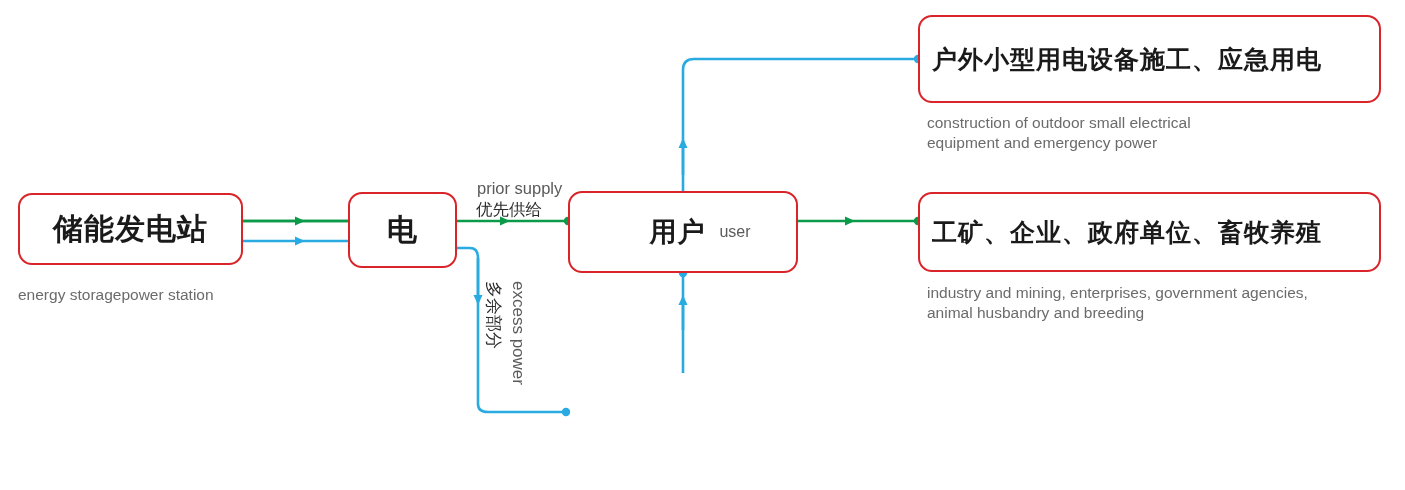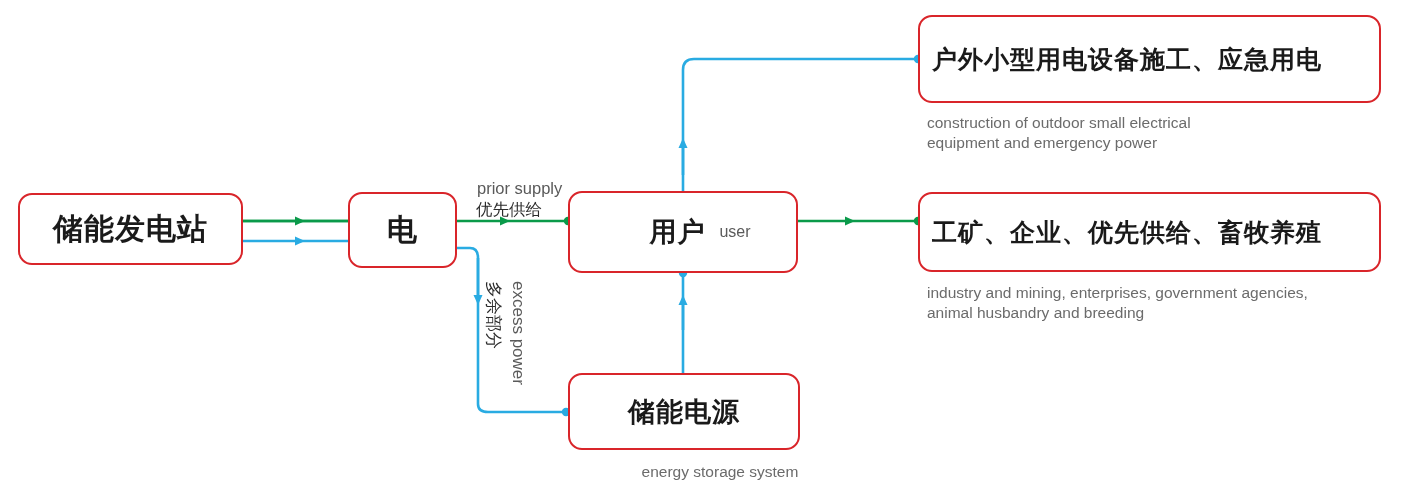--- a/index.html
+++ b/index.html
@@ -72,43 +72,40 @@
 
     <g>
       <path d="M798,221 L850,221 L918,221" stroke="#0a9a4a" stroke-width="2.6" fill="none" marker-mid="url(#grnArrow)"></path>
       <circle cx="918" cy="221" r="4.2" fill="#0a9a4a"></circle>
     </g>
   </svg>
 
   <div class="node" style="left:18px;top:193px;width:225px;height:72px;justify-content:center;">
     <span class="cn" style="font-size:30px;">储能发电站</span>
   </div>
+  <div class="caption" style="left:18px;top:285px;width:300px;font-size:15.5px;">energy storagepower station</div>
 
   <div class="node" style="left:348px;top:192px;width:109px;height:76px;justify-content:center;">
     <span class="cn" style="font-size:30px;">电</span>
   </div>
 
   <div class="node" style="left:568px;top:191px;width:230px;height:82px;justify-content:center;padding-left:34px;">
     <span class="cn" style="font-size:27px;">用户</span>
     <span class="en-inline" style="font-size:16px;margin-left:14px;">user</span>
   </div>
 
-  <div class="node" style="left:568px;top:373px;width:232px;height:77px;justify-content:center;">
-    <span class="cn" style="font-size:27px;">储能电源</span>
-  </div>
-  <div class="caption" style="left:570px;top:462px;width:300px;font-size:15.5px;text-align:center;">energy storage system</div>
 
   <div class="node" style="left:918px;top:15px;width:463px;height:88px;padding-left:12px;">
     <span class="cn" style="font-size:25px;">户外小型用电设备施工、应急用电</span>
   </div>
   <div class="caption" style="left:927px;top:113px;width:460px;font-size:15.5px;">construction of outdoor small electrical
 equipment and emergency power</div>
 
   <div class="node" style="left:918px;top:192px;width:463px;height:80px;padding-left:12px;">
-    <span class="cn" style="font-size:25px;">工矿、企业、优先供给、畜牧养殖</span>
+    <span class="cn" style="font-size:25px;">工矿、企业、政府单位、畜牧养殖</span>
   </div>
   <div class="caption" style="left:927px;top:283px;width:470px;font-size:15.5px;">industry and mining, enterprises, government agencies,
 animal husbandry and breeding</div>
 
   <div class="elabel" style="left:471px;top:179px;font-size:16.5px;">prior supply</div>
   <div class="clabel" style="left:476px;top:199px;font-size:16.5px;">优先供给</div>
 
   <div class="vlabel" style="left:505px;top:281px;font-size:17px;transform:rotate(90deg);">多余部分</div>
   <div class="vlabel" style="left:528px;top:281px;font-size:17px;transform:rotate(90deg);color:#5a5a5a;">excess power</div>
 

